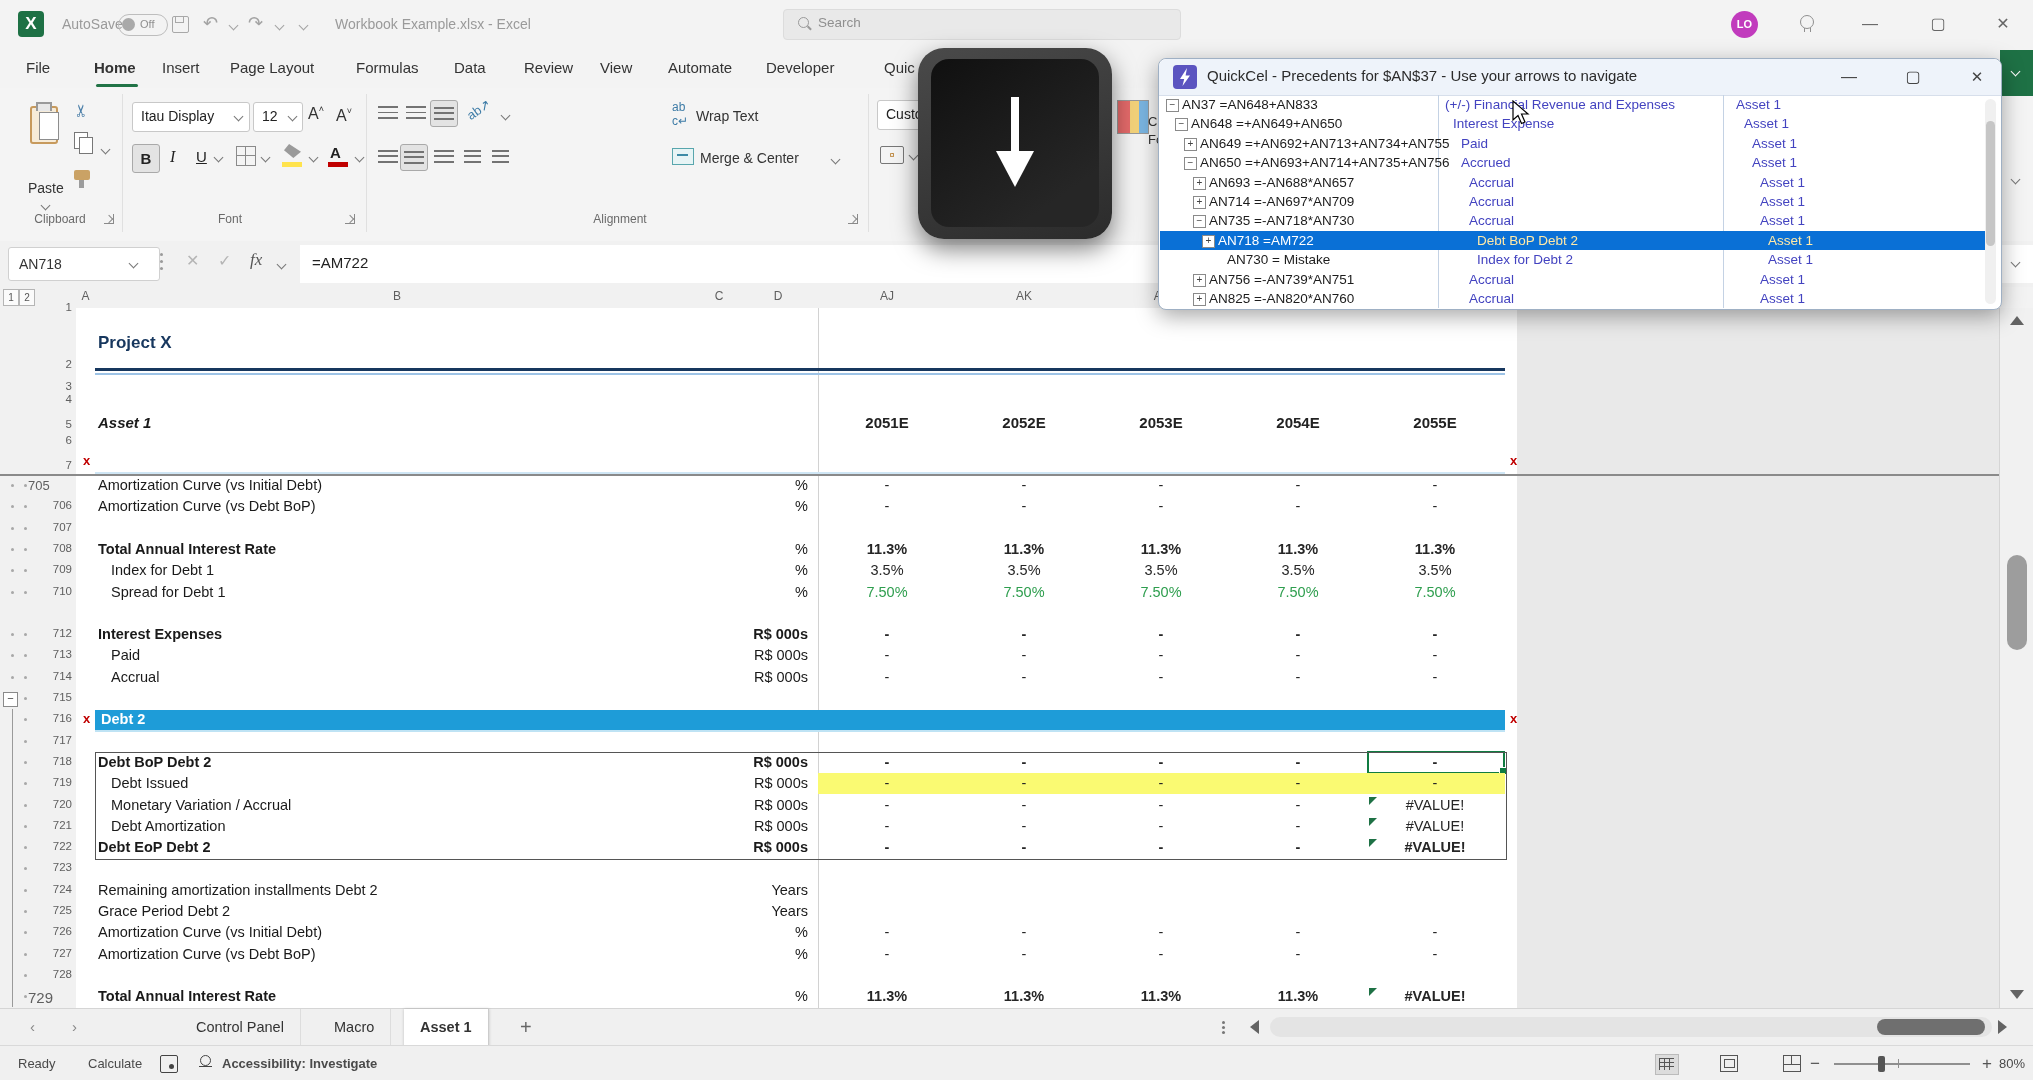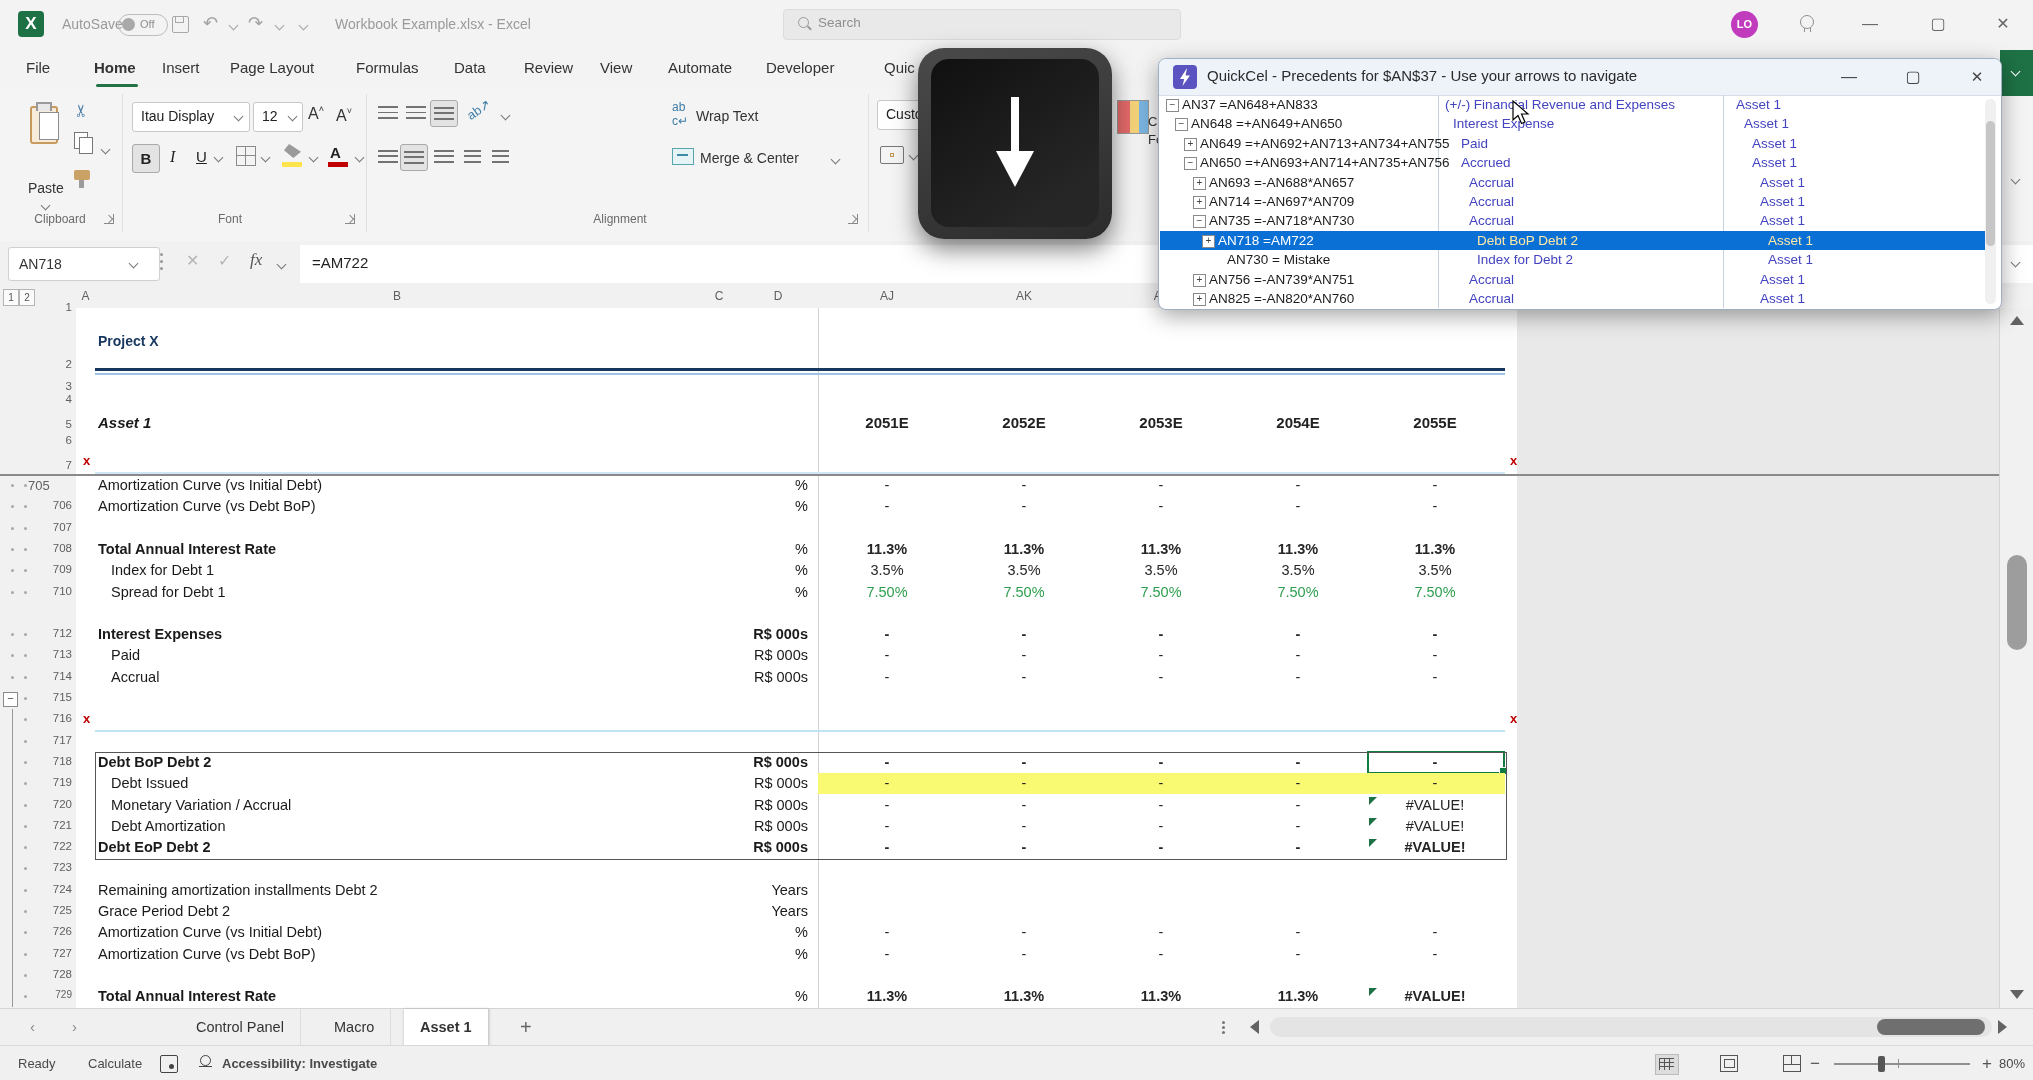--- a/index.html
+++ b/index.html
@@ -240,21 +240,21 @@
     <div id="sheetgray" class="abs"></div>
     <div id="vfreeze" class="abs"></div>
     <div id="frozen" class="abs" style="left:0;top:0;width:1999px;height:166px;">
         <div style="position: absolute; white-space: nowrap; left: 28px; top: -7px; width: 44px; text-align: right; font-size: 11.5px; color: rgb(95, 95, 95);">1</div>
         <div style="position: absolute; white-space: nowrap; left: 28px; top: 50px; width: 44px; text-align: right; font-size: 11.5px; color: rgb(95, 95, 95);">2</div>
         <div style="position: absolute; white-space: nowrap; left: 28px; top: 72px; width: 44px; text-align: right; font-size: 11.5px; color: rgb(95, 95, 95);">3</div>
         <div style="position: absolute; white-space: nowrap; left: 28px; top: 85px; width: 44px; text-align: right; font-size: 11.5px; color: rgb(95, 95, 95);">4</div>
         <div style="position: absolute; white-space: nowrap; left: 28px; top: 110px; width: 44px; text-align: right; font-size: 11.5px; color: rgb(95, 95, 95);">5</div>
         <div style="position: absolute; white-space: nowrap; left: 28px; top: 126px; width: 44px; text-align: right; font-size: 11.5px; color: rgb(95, 95, 95);">6</div>
         <div style="position: absolute; white-space: nowrap; left: 28px; top: 151px; width: 44px; text-align: right; font-size: 11.5px; color: rgb(95, 95, 95);">7</div>
-        <div style="position: absolute; white-space: nowrap; left: 98px; top: 25px; font-size: 14px; font-weight: bold; color: rgb(23, 55, 94);">Project X</div>
+        <div style="position: absolute; white-space: nowrap; left: 98px; top: 25px; font-size: 17px; font-weight: bold; color: rgb(23, 55, 94);">Project X</div>
         <div style="position: absolute; white-space: nowrap; left: 95px; top: 60px; width: 1410px; height: 3px; background: rgb(23, 55, 94);"></div>
         <div style="position: absolute; white-space: nowrap; left: 95px; top: 65px; width: 1410px; height: 1.5px; background: rgb(157, 195, 230);"></div>
         <div style="position: absolute; white-space: nowrap; left: 98px; top: 106px; font-size: 15px; font-weight: bold; font-style: italic; color: rgb(26, 26, 26);">Asset 1</div>
         <div style="position: absolute; white-space: nowrap; left: 887px; top: 106px; font-size: 15px; font-weight: bold; transform: translateX(-50%);">2051E</div>
         <div style="position: absolute; white-space: nowrap; left: 1024px; top: 106px; font-size: 15px; font-weight: bold; transform: translateX(-50%);">2052E</div>
         <div style="position: absolute; white-space: nowrap; left: 1161px; top: 106px; font-size: 15px; font-weight: bold; transform: translateX(-50%);">2053E</div>
         <div style="position: absolute; white-space: nowrap; left: 1298px; top: 106px; font-size: 15px; font-weight: bold; transform: translateX(-50%);">2054E</div>
         <div style="position: absolute; white-space: nowrap; left: 1435px; top: 106px; font-size: 15px; font-weight: bold; transform: translateX(-50%);">2055E</div>
         <div class="sec-x" style="position: absolute; white-space: nowrap; left: 83px; top: 145px;">x</div>
         <div style="position: absolute; white-space: nowrap; left: 95px; top: 164px; width: 1410px; height: 2px; background: rgb(207, 230, 245);"></div>
@@ -445,20 +445,23 @@
         </div>
         <div style="position: absolute; white-space: nowrap; left: 0px; top: 213px; width: 1999px; height: 21.3px;">
           <div style="position: absolute; white-space: nowrap; left: 3px; top: 4px; width: 13px; height: 13px; border: 1px solid rgb(138, 138, 138); background: rgb(255, 255, 255); font-size: 11px; line-height: 11px; text-align: center; color: rgb(68, 68, 68);">−</div>
           <div class="dotA" style="position: absolute; white-space: nowrap; left: 24px; top: 9px;"></div>
           <div style="position: absolute; white-space: nowrap; left: 28px; top: 3px; width: 44px; text-align: right; font-size: 11.5px; color: rgb(95, 95, 95);">715</div>
         </div>
         <div style="position: absolute; white-space: nowrap; left: 0px; top: 234.3px; width: 1999px; height: 21.3px;">
           <div class="dotA" style="position: absolute; white-space: nowrap; left: 24px; top: 9px;"></div>
           <div style="position: absolute; white-space: nowrap; left: 28px; top: 3px; width: 44px; text-align: right; font-size: 11.5px; color: rgb(95, 95, 95);">716</div>
           <div class="sec-x" style="position: absolute; white-space: nowrap; left: 83px; top: 2px;">x</div>
+          <div style="position: absolute; white-space: nowrap; left: 95px; top: 0.5px; width: 1410px; height: 20px; background: rgb(30, 156, 216);">
+            <div style="position: absolute; white-space: nowrap; left: 6px; top: 1.5px; font-size: 14.5px; font-weight: bold; color: rgb(255, 255, 255);">Debt 2</div>
+          </div>
           <div style="position: absolute; white-space: nowrap; left: 95px; top: 20.5px; width: 1410px; height: 2px; background: rgb(191, 227, 244);"></div>
           <div class="sec-x" style="position: absolute; white-space: nowrap; left: 1510px; top: 2px;">x</div>
         </div>
         <div style="position: absolute; white-space: nowrap; left: 0px; top: 255.6px; width: 1999px; height: 21.3px; text-decoration: underline;">
           <div class="dotA" style="position: absolute; white-space: nowrap; left: 24px; top: 9px;"></div>
           <div style="position: absolute; white-space: nowrap; left: 28px; top: 3px; width: 44px; text-align: right; font-size: 11.5px; color: rgb(95, 95, 95);">717</div>
         </div>
         <div style="position: absolute; white-space: nowrap; left: 0px; top: 276.9px; width: 1999px; height: 21.3px; padding-left: 29px;">
           <div class="dotA" style="position: absolute; white-space: nowrap; left: 24px; top: 9px;"></div>
           <div style="position: absolute; white-space: nowrap; left: 28px; top: 3px; width: 44px; text-align: right; font-size: 11.5px; color: rgb(95, 95, 95);">718</div>
@@ -637,21 +640,21 @@
           <div style="position: absolute; white-space: nowrap; left: 1366.5px; top: 0px; width: 137px; height: 21.3px;">
             <div style="position: absolute; white-space: nowrap; left: 0px; top: 2px; width: 137px; text-align: center; font-size: 14.5px; color: rgb(38, 38, 38);">-</div>
           </div>
         </div>
         <div style="position: absolute; white-space: nowrap; left: 0px; top: 489.9px; width: 1999px; height: 21.3px;">
           <div class="dotA" style="position: absolute; white-space: nowrap; left: 24px; top: 9px;"></div>
           <div style="position: absolute; white-space: nowrap; left: 28px; top: 3px; width: 44px; text-align: right; font-size: 11.5px; color: rgb(95, 95, 95);">728</div>
         </div>
         <div style="position: absolute; white-space: nowrap; left: 0px; top: 511.2px; width: 1999px; height: 21.3px;">
           <div class="dotA" style="position: absolute; white-space: nowrap; left: 24px; top: 9px;"></div>
-          <div style="position: absolute; white-space: nowrap; left: 28px; top: 3px; width: 44px; text-align: right; font-size: 10px; color: rgb(95, 95, 95);">729</div>
+          <div style="position: absolute; white-space: nowrap; left: 28px; top: 3px; width: 44px; font-size: 15px; color: rgb(95, 95, 95);">729</div>
           <div style="position: absolute; white-space: nowrap; left: 98px; top: 2px; font-size: 14.5px; color: rgb(26, 26, 26); font-weight: bold;">Total Annual Interest Rate</div>
           <div style="position: absolute; white-space: nowrap; left: 688px; top: 2px; width: 120px; text-align: right; font-size: 14.5px; color: rgb(26, 26, 26);">%</div>
           <div style="position: absolute; white-space: nowrap; left: 818.5px; top: 0px; width: 137px; height: 21.3px;">
             <div style="position: absolute; white-space: nowrap; left: 0px; top: 2px; width: 137px; text-align: center; font-size: 14.5px; font-weight: bold; color: rgb(38, 38, 38);">11.3%</div>
           </div>
           <div style="position: absolute; white-space: nowrap; left: 955.5px; top: 0px; width: 137px; height: 21.3px;">
             <div style="position: absolute; white-space: nowrap; left: 0px; top: 2px; width: 137px; text-align: center; font-size: 14.5px; font-weight: bold; color: rgb(38, 38, 38);">11.3%</div>
           </div>
           <div style="position: absolute; white-space: nowrap; left: 1092.5px; top: 0px; width: 137px; height: 21.3px;">
             <div style="position: absolute; white-space: nowrap; left: 0px; top: 2px; width: 137px; text-align: center; font-size: 14.5px; font-weight: bold; color: rgb(38, 38, 38);">11.3%</div>

